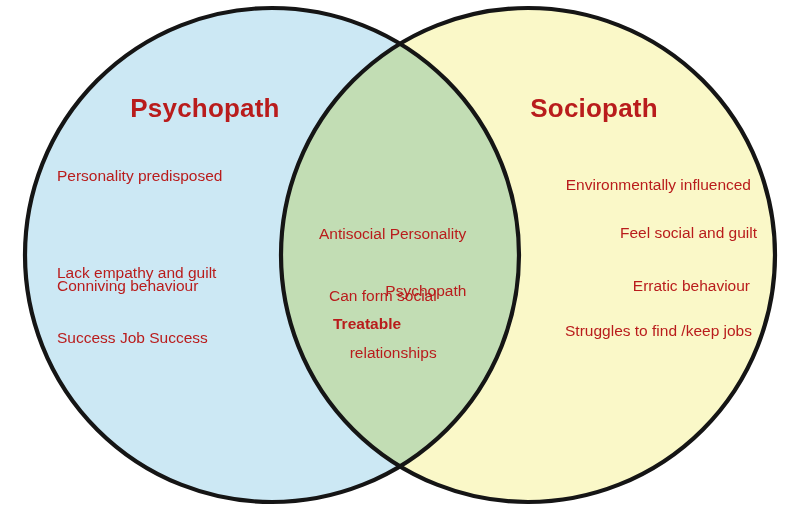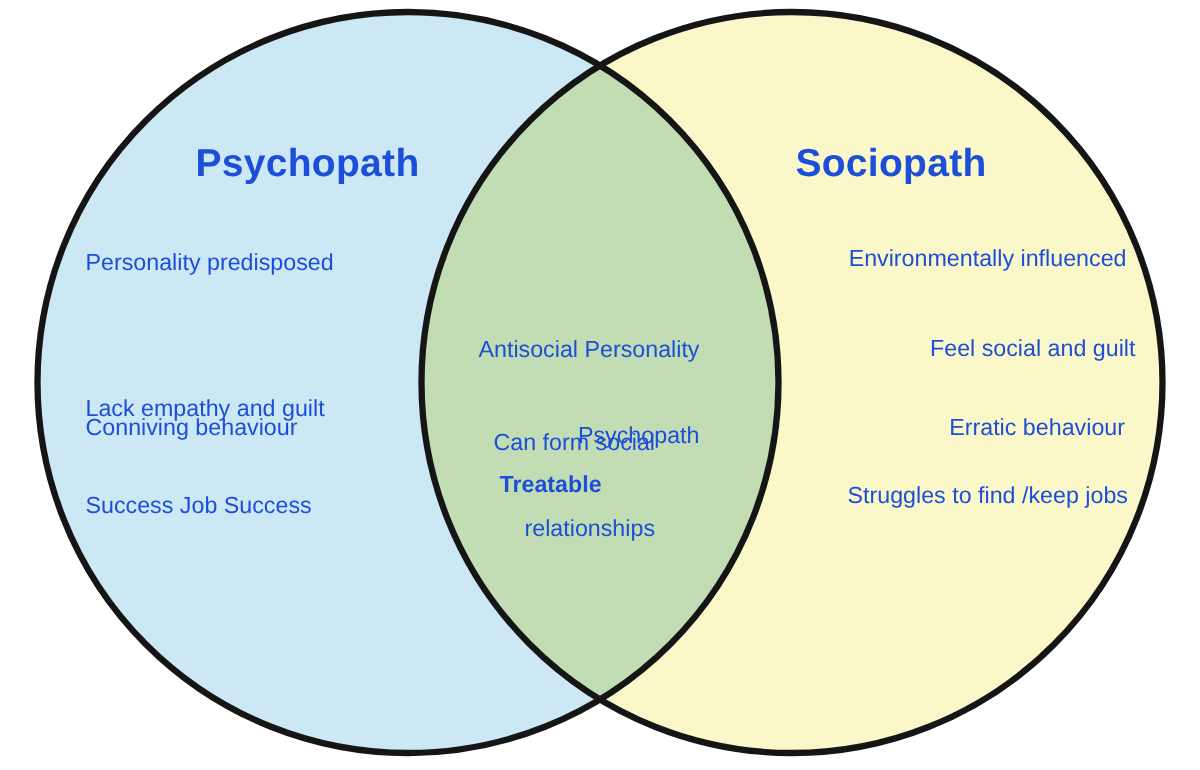--- a/index.html
+++ b/index.html
@@ -21,21 +21,21 @@
   }
   #venn-svg {
     position: absolute;
     left: 0;
     top: 0;
     width: 800px;
     height: 513px;
   }
   .txt {
     position: absolute;
-    color: #1d4ed8;
+    color: #b91c1c;
     font-family: "Liberation Sans", sans-serif;
     white-space: pre;
     line-height: 1.22;
   }
   .circle-title {
     font-size: 26px;
     font-weight: bold;
     letter-spacing: 0.2px;
     transform: translateX(-50%);
     text-align: center;
@@ -80,21 +80,21 @@
   </svg>
 
   <div class="txt circle-title" style="left:205px; top:93px;">Psychopath</div>
   <div class="txt circle-title" style="left:594px; top:93px;">Sociopath</div>
 
   <div class="txt item left-al" style="left:57px; top:167px;">Personality predisposed</div>
   <div class="txt item left-al" style="left:57px; top:224px;margin-top:40px;">Lack empathy and guilt</div>
   <div class="txt item left-al" style="left:57px; top:277px;">Conniving behaviour</div>
   <div class="txt item left-al" style="left:57px; top:329px;">Success Job Success</div>
 
-  <div class="txt item right-al" style="left:751px; top:164px;">Environmentally influenced</div>
+  <div class="txt item right-al" style="left:751px; top:176px;">Environmentally influenced</div>
   <div class="txt item right-al" style="left:757px; top:224px;">Feel social and guilt</div>
   <div class="txt item right-al" style="left:750px; top:277px;">Erratic behaviour</div>
   <div class="txt item right-al" style="left:752px; top:322px;">Struggles to find /keep jobs</div>
 
   <div class="txt item center-left" style="left:319px; top:187px;">
     <div>Antisocial Personality</div>
     <div>Psychopath</div>
   </div>
 
   <div class="txt item center-left" style="left:329px; top:249px;">

